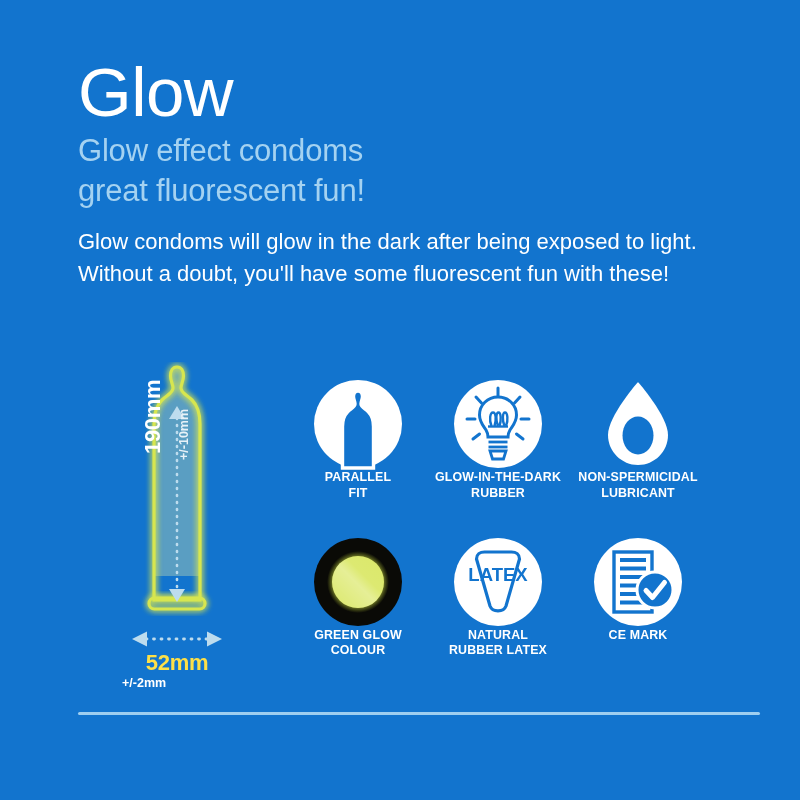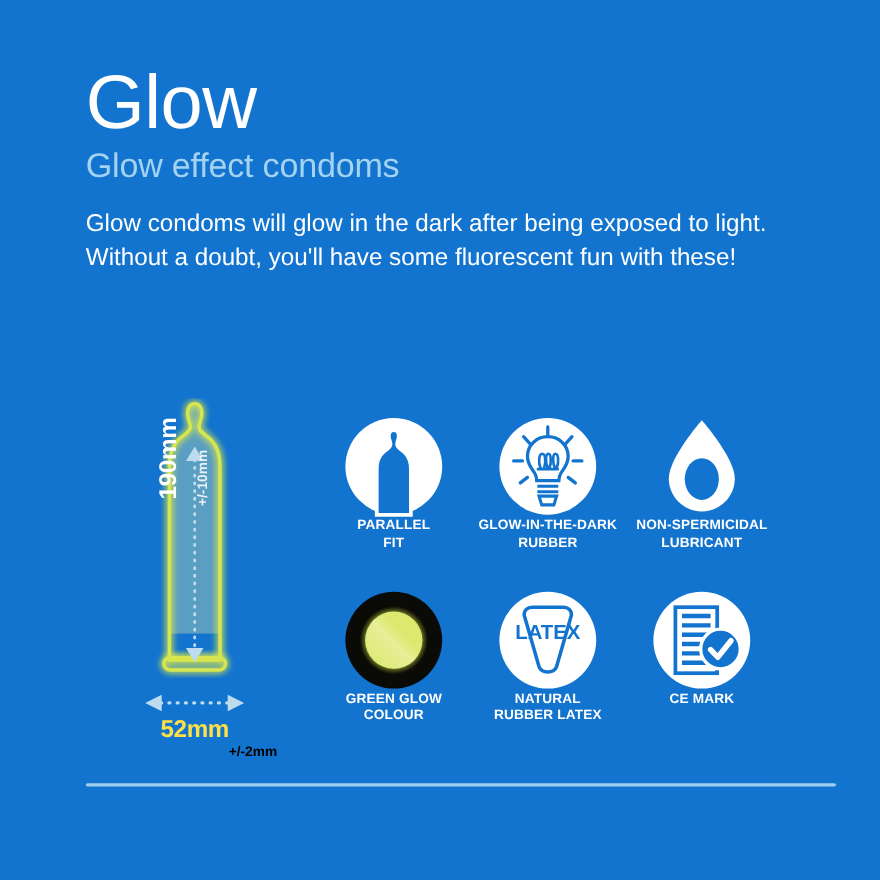--- a/index.html
+++ b/index.html
@@ -104,27 +104,27 @@
     top: 288px;
     width: 118px;
     text-align: center;
     font-size: 22px;
     font-weight: 700;
     color: #fde047;
     letter-spacing: -0.3px;
   }
   .w-tol {
     position: absolute;
-    left: 16px;
+    left: 4px;
     top: 314px;
     width: 118px;
-    text-align: right;
+    text-align: left;
     font-size: 12.5px;
     font-weight: 700;
-    color: #000000;
+    color: #ffffff;
   }
 
   
   .icon-grid {
     position: absolute;
     left: 288px;
     top: 378px;
     width: 420px;
   }
   .icon-row {
@@ -166,20 +166,21 @@
 </style>
 </head>
 <body>
 
 <div class="page">
 
   <div class="header">
     <div class="title">Glow</div>
     <div class="subtitle">
       <div>Glow effect condoms</div>
+      <div>great fluorescent fun!</div>
     </div>
     <div class="body-copy">
       <div>Glow condoms will glow in the dark after being exposed to light.</div>
       <div>Without a doubt, you'll have some fluorescent fun with these!</div>
     </div>
   </div>
 
   <div class="diagram">
 
     <div class="diagram-svg-wrap">

